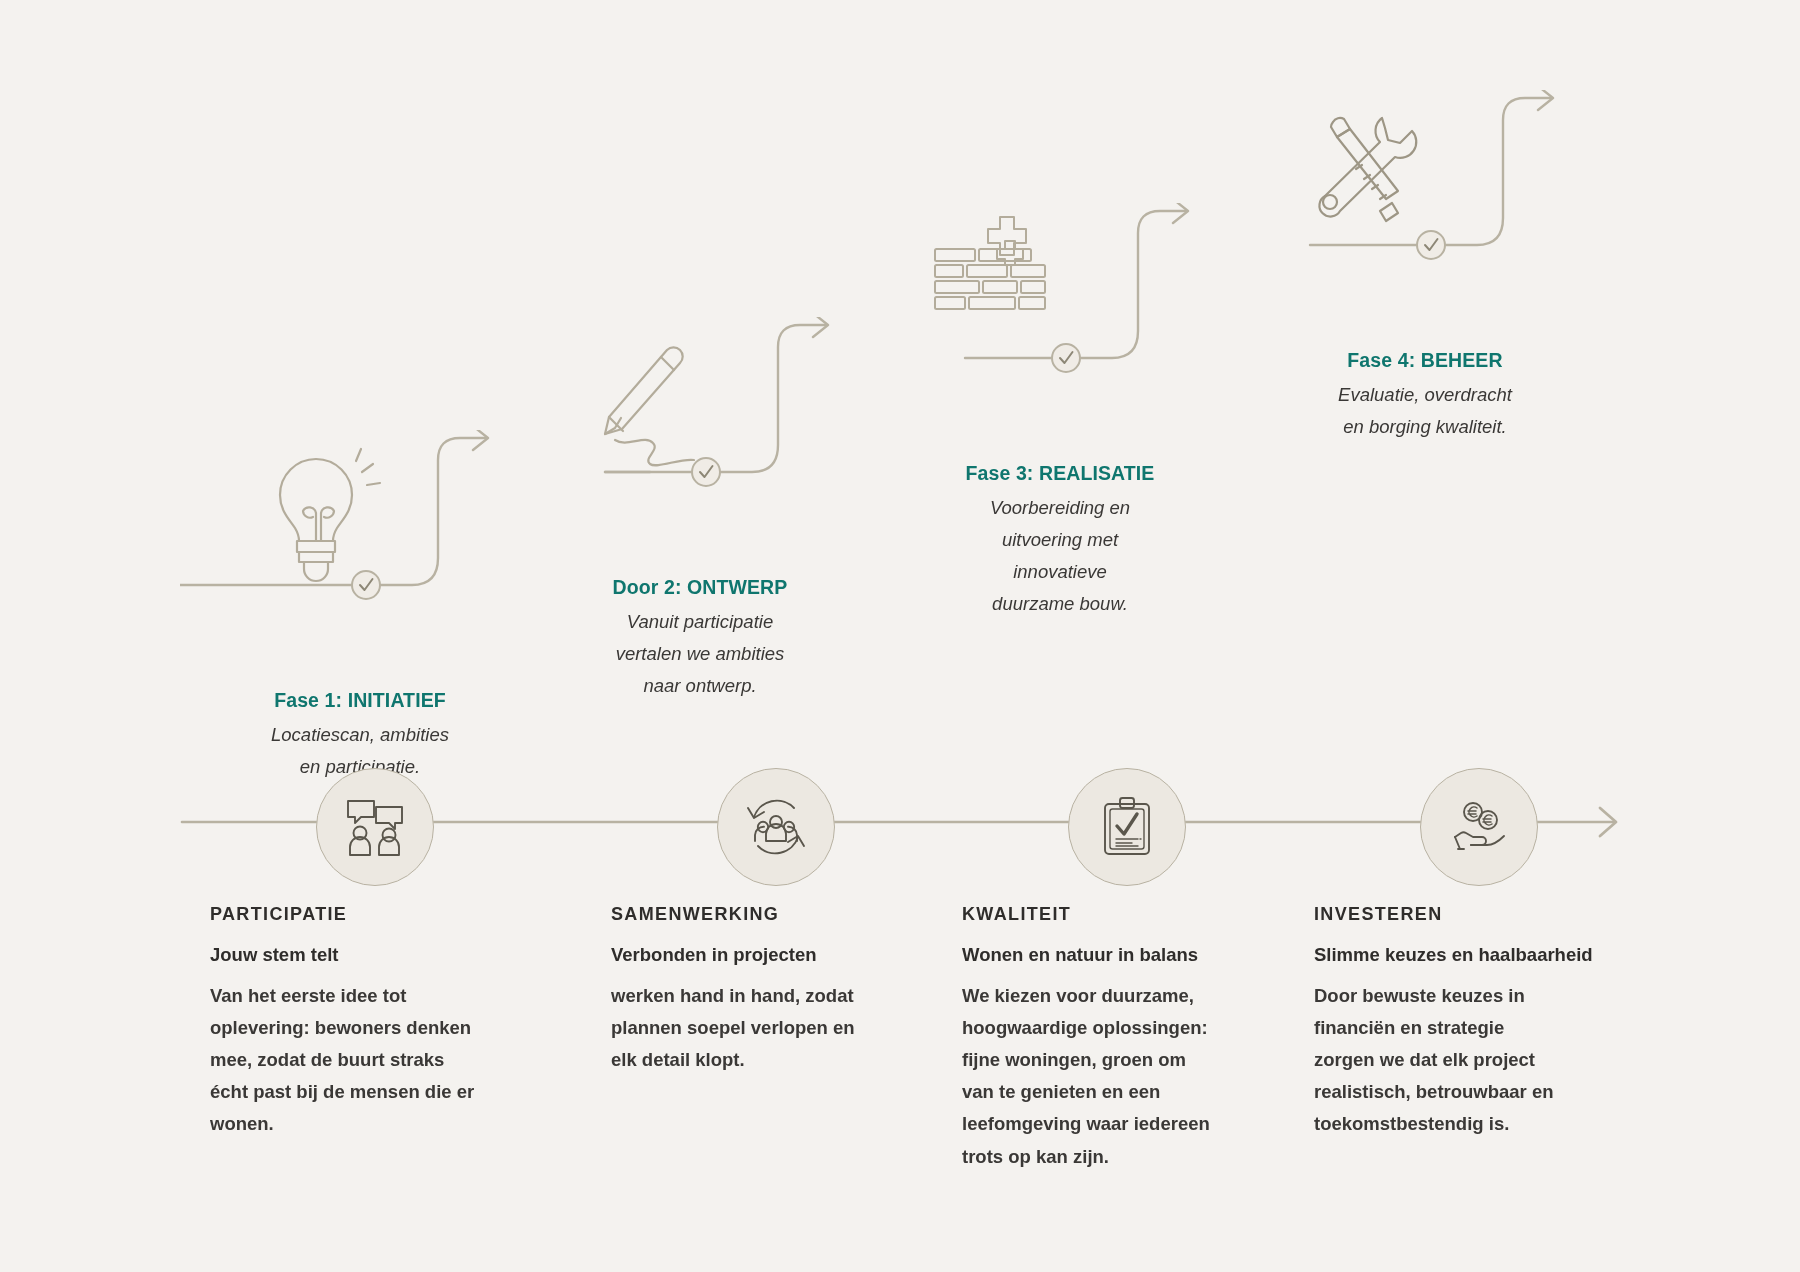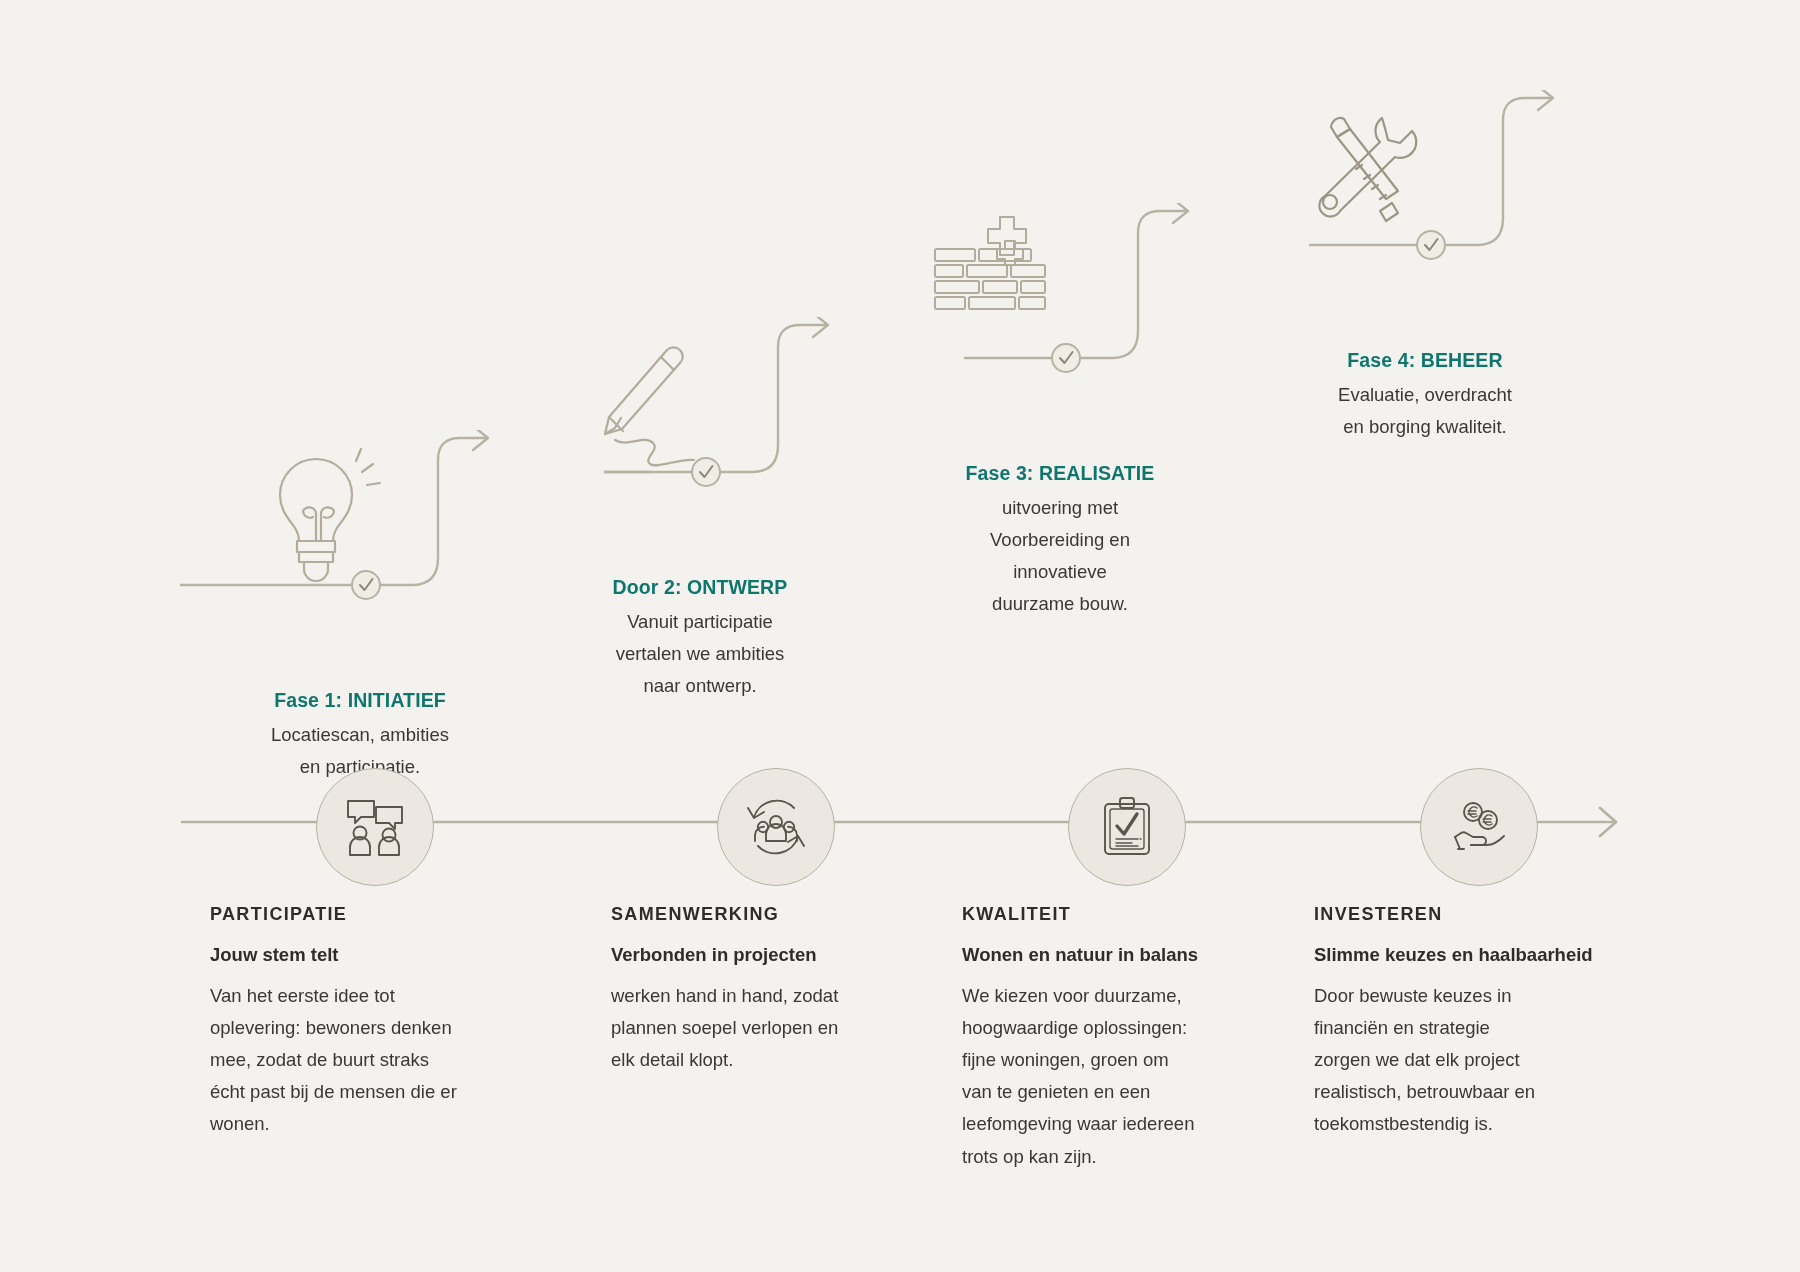--- a/index.html
+++ b/index.html
@@ -46,20 +46,21 @@
     letter-spacing: 0.1px;
     line-height: 1.5;
   }
 
   .phase-desc {
     font-size: 18.5px;
     color: #3a3836;
     line-height: 1.72;
     font-weight: 400;
     padding-top: 4px;
+    font-style: italic;
   }
 
   
   #pillars-axis {
     position: absolute;
     left: 0;
     top: 760px;
     width: 1800px;
     height: 180px;
   }
@@ -84,20 +85,21 @@
     color: #2f2d2b;
     line-height: 1.72;
     padding-top: 10px;
   }
 
   .pillar-body {
     font-size: 18.5px;
     color: #3a3836;
     line-height: 1.74;
     padding-top: 9px;
+    font-weight: bold;
   }
 
   .pillar-circle {
     position: absolute;
     top: 768px;
     width: 118px;
     height: 118px;
     border-radius: 50%;
     background: #ece8e1;
     border: 1.6px solid #b8b2a2;
@@ -201,22 +203,22 @@
           <rect x="89" y="94" width="46" height="12" rx="1.5"></rect>
           <rect x="139" y="94" width="26" height="12" rx="1.5"></rect>
           <path d="M120 14 h14 v12 h12 v14 h-12 v12 h-14 v-12 h-12 v-14 h12 z"></path>
           <path d="M125 38 h10 v8 h8 v10 h-8 v6 h-10 v-6 h-8 v-10 h8 z"></path>
         </g>
       </svg>
     </div>
     <div class="phase-text">
       <div class="phase-title">Fase 3: REALISATIE</div>
       <div class="phase-desc">
+        <div>Voorbereiding en</div>
         <div>uitvoering met</div>
-        <div>Voorbereiding en</div>
         <div>innovatieve</div>
         <div>duurzame bouw.</div>
       </div>
     </div>
   </div>
 
   <div class="phase" style="left:1245px; top:90px;">
     <div class="phase-art">
       <svg width="360" height="250" viewBox="0 0 360 250" fill="none">
         <path d="M65 155 H172" stroke="#b8b2a2" stroke-width="2.4" stroke-linecap="round"></path>

